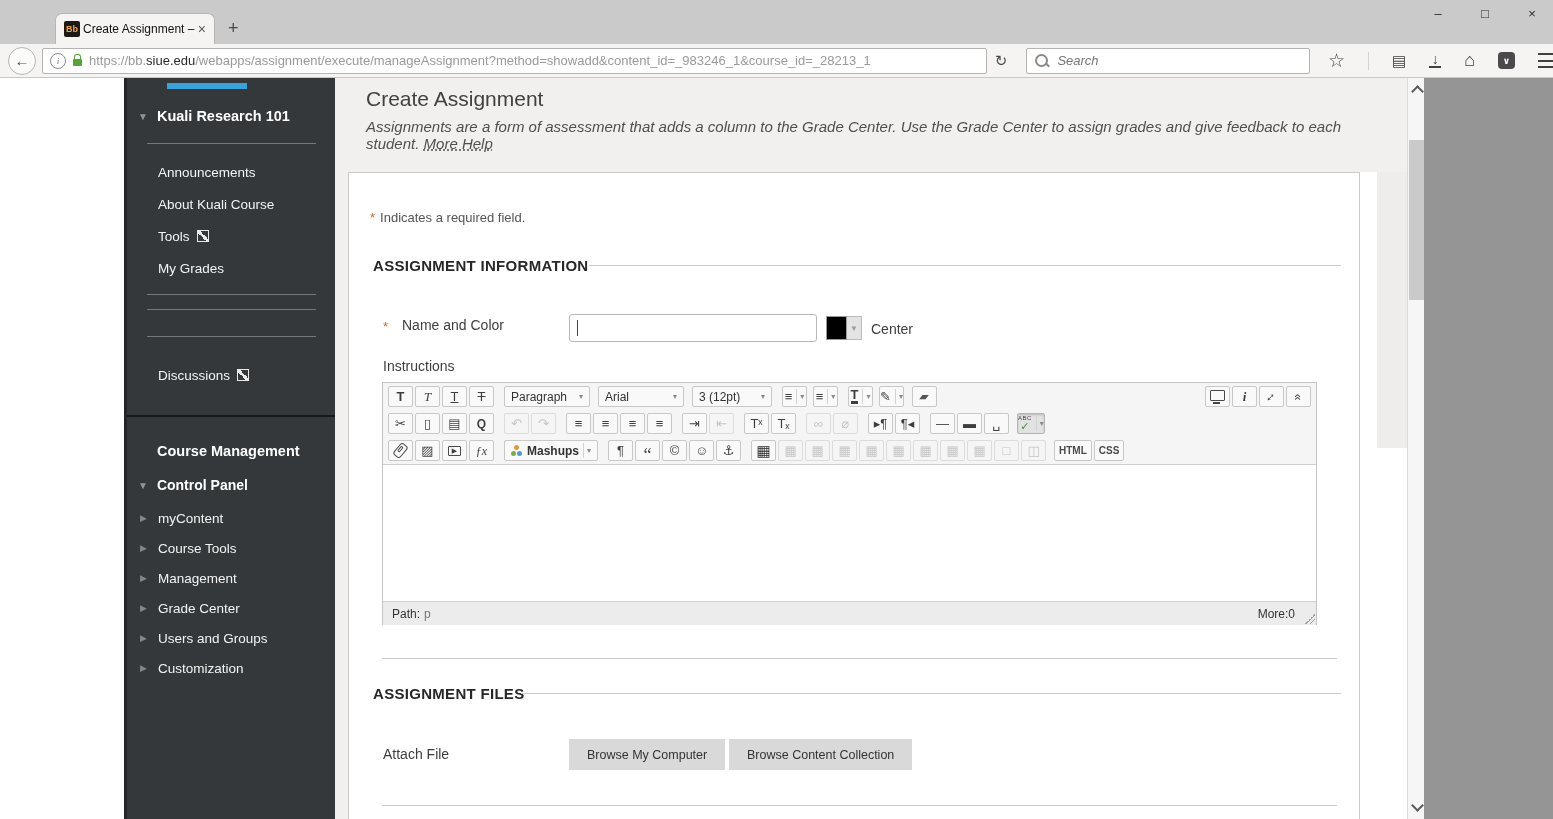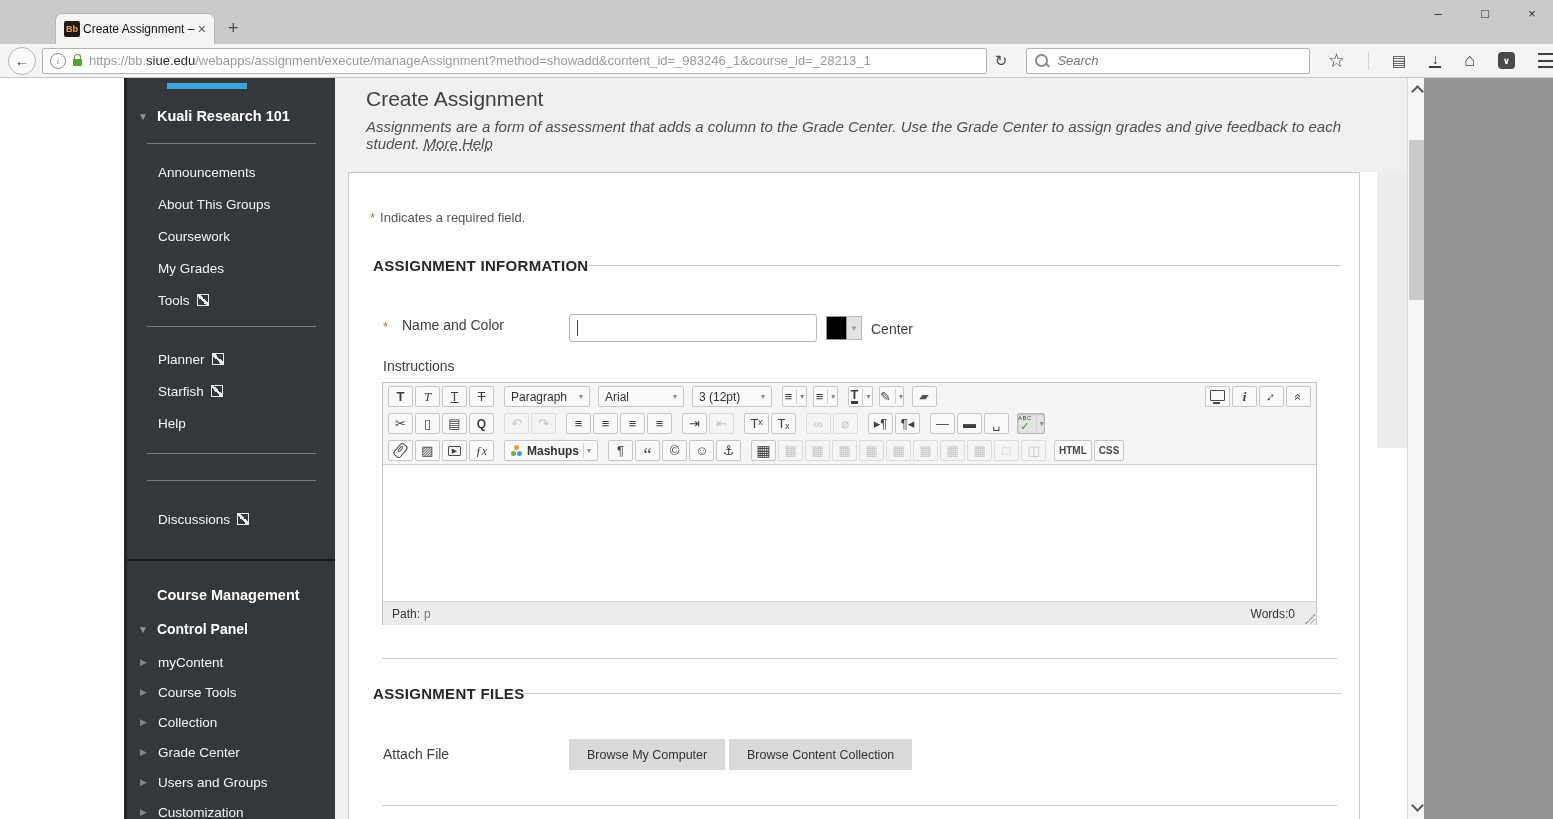--- a/index.html
+++ b/index.html
@@ -195,47 +195,31 @@
       <div class="sb-head">
         <span class="sb-caret">▼</span>
         <span>Kuali Research 101</span>
       </div>
       <div class="sb-hr"></div>
       <div class="sb-list">
         <div class="sb-item">
             <span>Announcements</span>
           </div>
         <div class="sb-item">
-            <span>About This Groups</span>
-          </div>
-        <div class="sb-item">
-            <span>Coursework</span>
-          </div>
-        <div class="sb-item">
-            <span>My Grades</span>
+            <span>About Kuali Course</span>
           </div>
         <div class="sb-item">
             <span>Tools</span>
             <span class="ext-icon"></span>
           </div>
+        <div class="sb-item">
+            <span>My Grades</span>
+          </div>
       </div>
       <div class="sb-hr" style="margin-top:10px;"></div>
-      <div class="sb-list" style="margin-top:16px;">
-        <div class="sb-item">
-            <span>Planner</span>
-            <span class="ext-icon"></span>
-          </div>
-        <div class="sb-item">
-            <span>Starfish</span>
-            <span class="ext-icon"></span>
-          </div>
-        <div class="sb-item">
-            <span>Help</span>
-          </div>
-      </div>
       <div class="sb-hr" style="margin-top:14px;"></div>
       <div class="sb-hr" style="margin-top:26px;"></div>
       <div class="sb-list" style="margin-top:22px;">
         <div class="sb-item">
             <span>Discussions</span>
             <span class="ext-icon"></span>
           </div>
       </div>
       <div class="sb-boundary"></div>
       <div class="sb-cm">Course Management</div>
@@ -247,21 +231,21 @@
         <div class="cp-item">
             <span class="cp-caret">▶</span>
             <span>myContent</span>
           </div>
         <div class="cp-item">
             <span class="cp-caret">▶</span>
             <span>Course Tools</span>
           </div>
         <div class="cp-item">
             <span class="cp-caret">▶</span>
-            <span>Collection</span>
+            <span>Management</span>
           </div>
         <div class="cp-item">
             <span class="cp-caret">▶</span>
             <span>Grade Center</span>
           </div>
         <div class="cp-item">
             <span class="cp-caret">▶</span>
             <span>Users and Groups</span>
           </div>
         <div class="cp-item">
@@ -521,21 +505,21 @@
               </span>
               <span class="egap" style="width: 6px;"></span>
               <span class="ebtn etext">HTML</span>
               <span class="ebtn etext">CSS</span>
             </div>
           </div>
         <div class="ebody"></div>
         <div class="estatus">
           <span>Path:</span>
           <span class="path-val">p</span>
-          <span class="words">Words:0</span>
+          <span class="words">More:0</span>
           <span class="grip"></span>
         </div>
       </div>
 
       <div class="divider" style="left:33px;top:485px;width:955px;"></div>
 
       <div class="sec-head" style="left:24px;top:512px;">ASSIGNMENT FILES</div>
       <div class="sec-line" style="left:172px;top:520px;width:820px;"></div>
 
       <div class="field-label" style="left:34px;top:573px;">Attach File</div>

